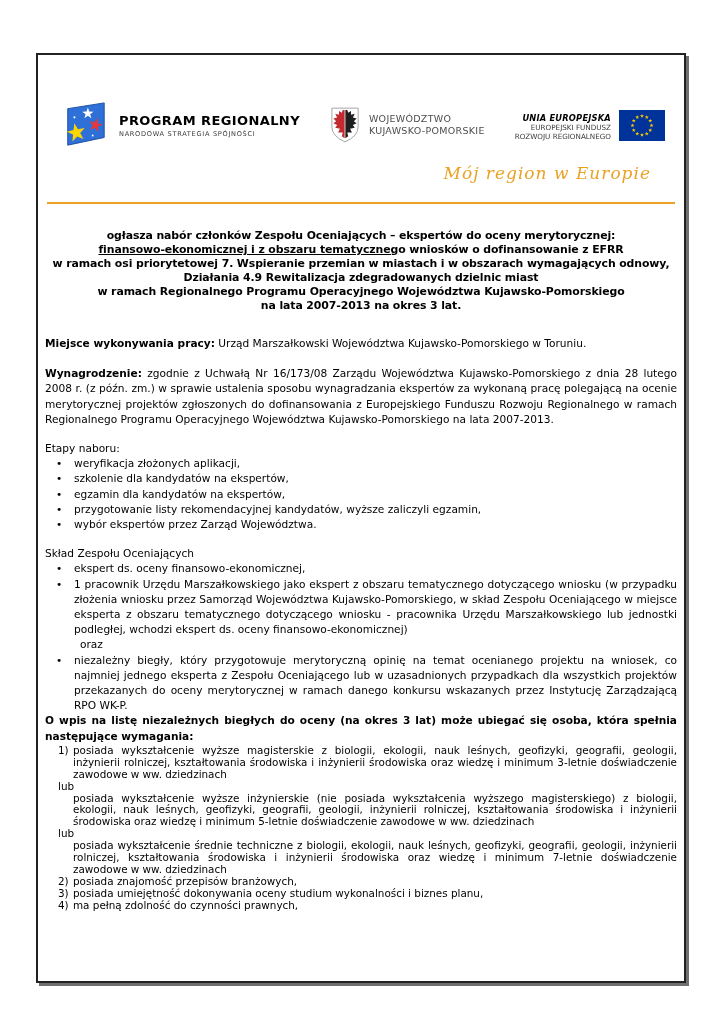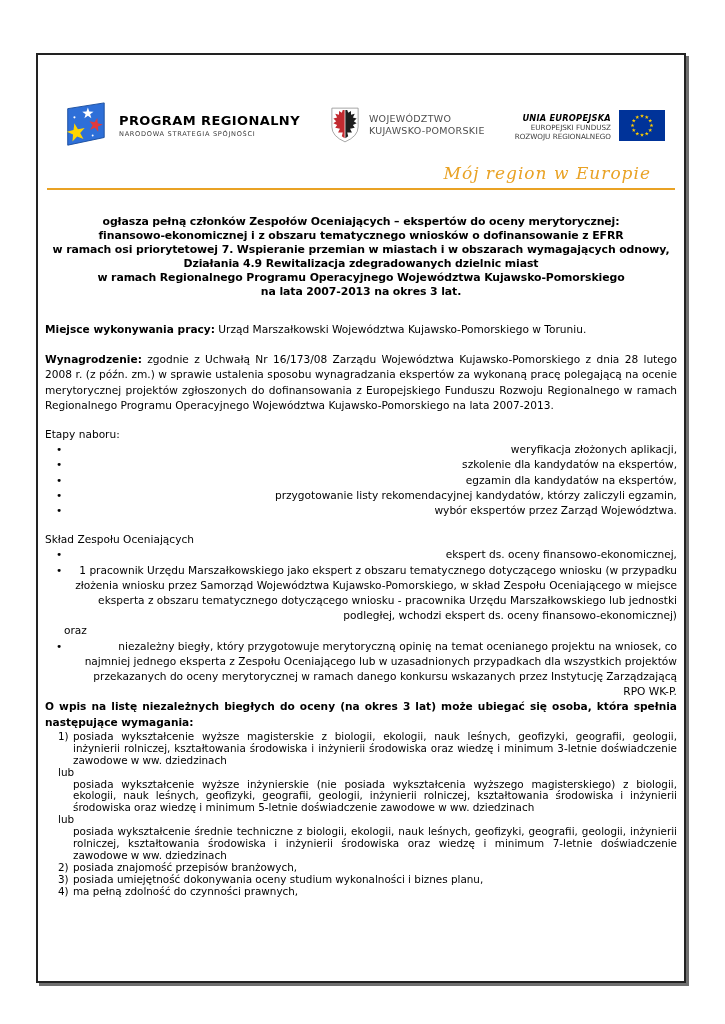--- a/index.html
+++ b/index.html
@@ -15,42 +15,42 @@
   .nss-title{font-weight:bold;font-size:13px;letter-spacing:.4px;}
   .nss-sub{font-size:6.6px;letter-spacing:.7px;color:#3a3a3a;margin-top:2px;}
   .voiv-text{margin-left:9px;font-size:9.5px;line-height:1.3;color:#4d4d4d;letter-spacing:.3px;}
   .eu{align-items:flex-start;}
   .eu-text{text-align:right;margin-right:8px;margin-top:3px;}
   .eu-title{font-weight:bold;font-size:8.3px;letter-spacing:.2px;font-style:italic;}
   .eu-sub{font-size:7.2px;color:#3a3a3a;line-height:1.25;}
 
   
   .tagline-row{margin:8px 2px 0 2px;border-bottom:2px solid #E9A224;text-align:right;
-               padding:0 24px 2px 0;height:23px;}
+               padding:0 24px 16px 0;height:23px;}
   .tagline{font-family:"DejaVu Serif","Liberation Serif",serif;font-style:italic;
            font-size:17px;color:#E9A224;letter-spacing:1px;}
 
   
   .title-block{margin-top:25px;text-align:center;font-weight:bold;font-size:10.9px;
                line-height:14px;letter-spacing:-.1px;}
-  .u{}
+  .u{text-decoration:underline;}
 
   
   .bodytext{font-size:10.6px;line-height:15.2px;}
   .just{text-align:justify;}
   p{margin:0;}
   .workplace{margin-top:23px;}
   .salary{margin-top:15px;}
   .h{font-weight:normal;margin-top:14px;}
   .b{font-weight:bold;}
 
   .brow{display:flex;padding-left:9px;}
   .bdot{flex:0 0 18px;text-align:left;padding-left:2px;}
-  .btxt{flex:1;text-align:right;}
-  .oraz{margin-left:19px;}
+  .btxt{flex:1;}
+  .oraz{margin-left:35px;}
 
   .h2{font-weight:bold;font-size:10.6px;line-height:15.2px;}
   .reqs{font-size:10.4px;line-height:11.9px;margin-top:1px;}
   .rrow{display:flex;}
   .rnum{flex:0 0 15px;margin-left:13px;}
   .rindent{flex:0 0 15px;margin-left:13px;}
   .rtxt{flex:1;}
   .rlub{margin-left:13px;}
 </style>
 </head>
@@ -113,21 +113,21 @@
           <use href="#st" transform="translate(18.25,7.27) scale(0.21)" fill="#FFCC00"></use>
         </svg>
       </div>
     </header>
 
     <div class="tagline-row">
       <span class="tagline">Mój region w Europie</span>
     </div>
 
     <div class="title-block">
-      <div>ogłasza pełną członków Zespołów Oceniających – ekspertów do oceny merytorycznej:</div>
+      <div>ogłasza nabór członków Zespołu Oceniających – ekspertów do oceny merytorycznej:</div>
       <div><span class="u">finansowo-ekonomicznej i z obszaru tematyczneg</span><span>o wniosków o dofinansowanie z EFRR</span></div>
       <div>w ramach osi priorytetowej 7. Wspieranie przemian w miastach i w obszarach wymagających odnowy,</div>
       <div>Działania 4.9 Rewitalizacja zdegradowanych dzielnic miast</div>
       <div>w ramach Regionalnego Programu Operacyjnego Województwa Kujawsko-Pomorskiego</div>
       <div>na lata 2007-2013 na okres 3 lat.</div>
     </div>
 
     <div class="bodytext">
 
       <p class="workplace"><span class="b">Miejsce wykonywania pracy:</span> <span>Urząd Marszałkowski Województwa Kujawsko-Pomorskiego w Toruniu.</span></p>
@@ -143,21 +143,21 @@
         <div class="brow">
             <span class="bdot">•</span>
             <div class="btxt">szkolenie dla kandydatów na ekspertów,</div>
           </div>
         <div class="brow">
             <span class="bdot">•</span>
             <div class="btxt">egzamin dla kandydatów na ekspertów,</div>
           </div>
         <div class="brow">
             <span class="bdot">•</span>
-            <div class="btxt">przygotowanie listy rekomendacyjnej kandydatów, którzy zaliczyli egzamin,</div>
+            <div class="btxt">przygotowanie listy rekomendacyjnej kandydatów, wyższe zaliczyli egzamin,</div>
           </div>
         <div class="brow">
             <span class="bdot">•</span>
             <div class="btxt">wybór ekspertów przez Zarząd Województwa.</div>
           </div>
       </div>
 
       <p class="h">Skład Zespołu Oceniających</p>
       <div>
         <div class="brow">

